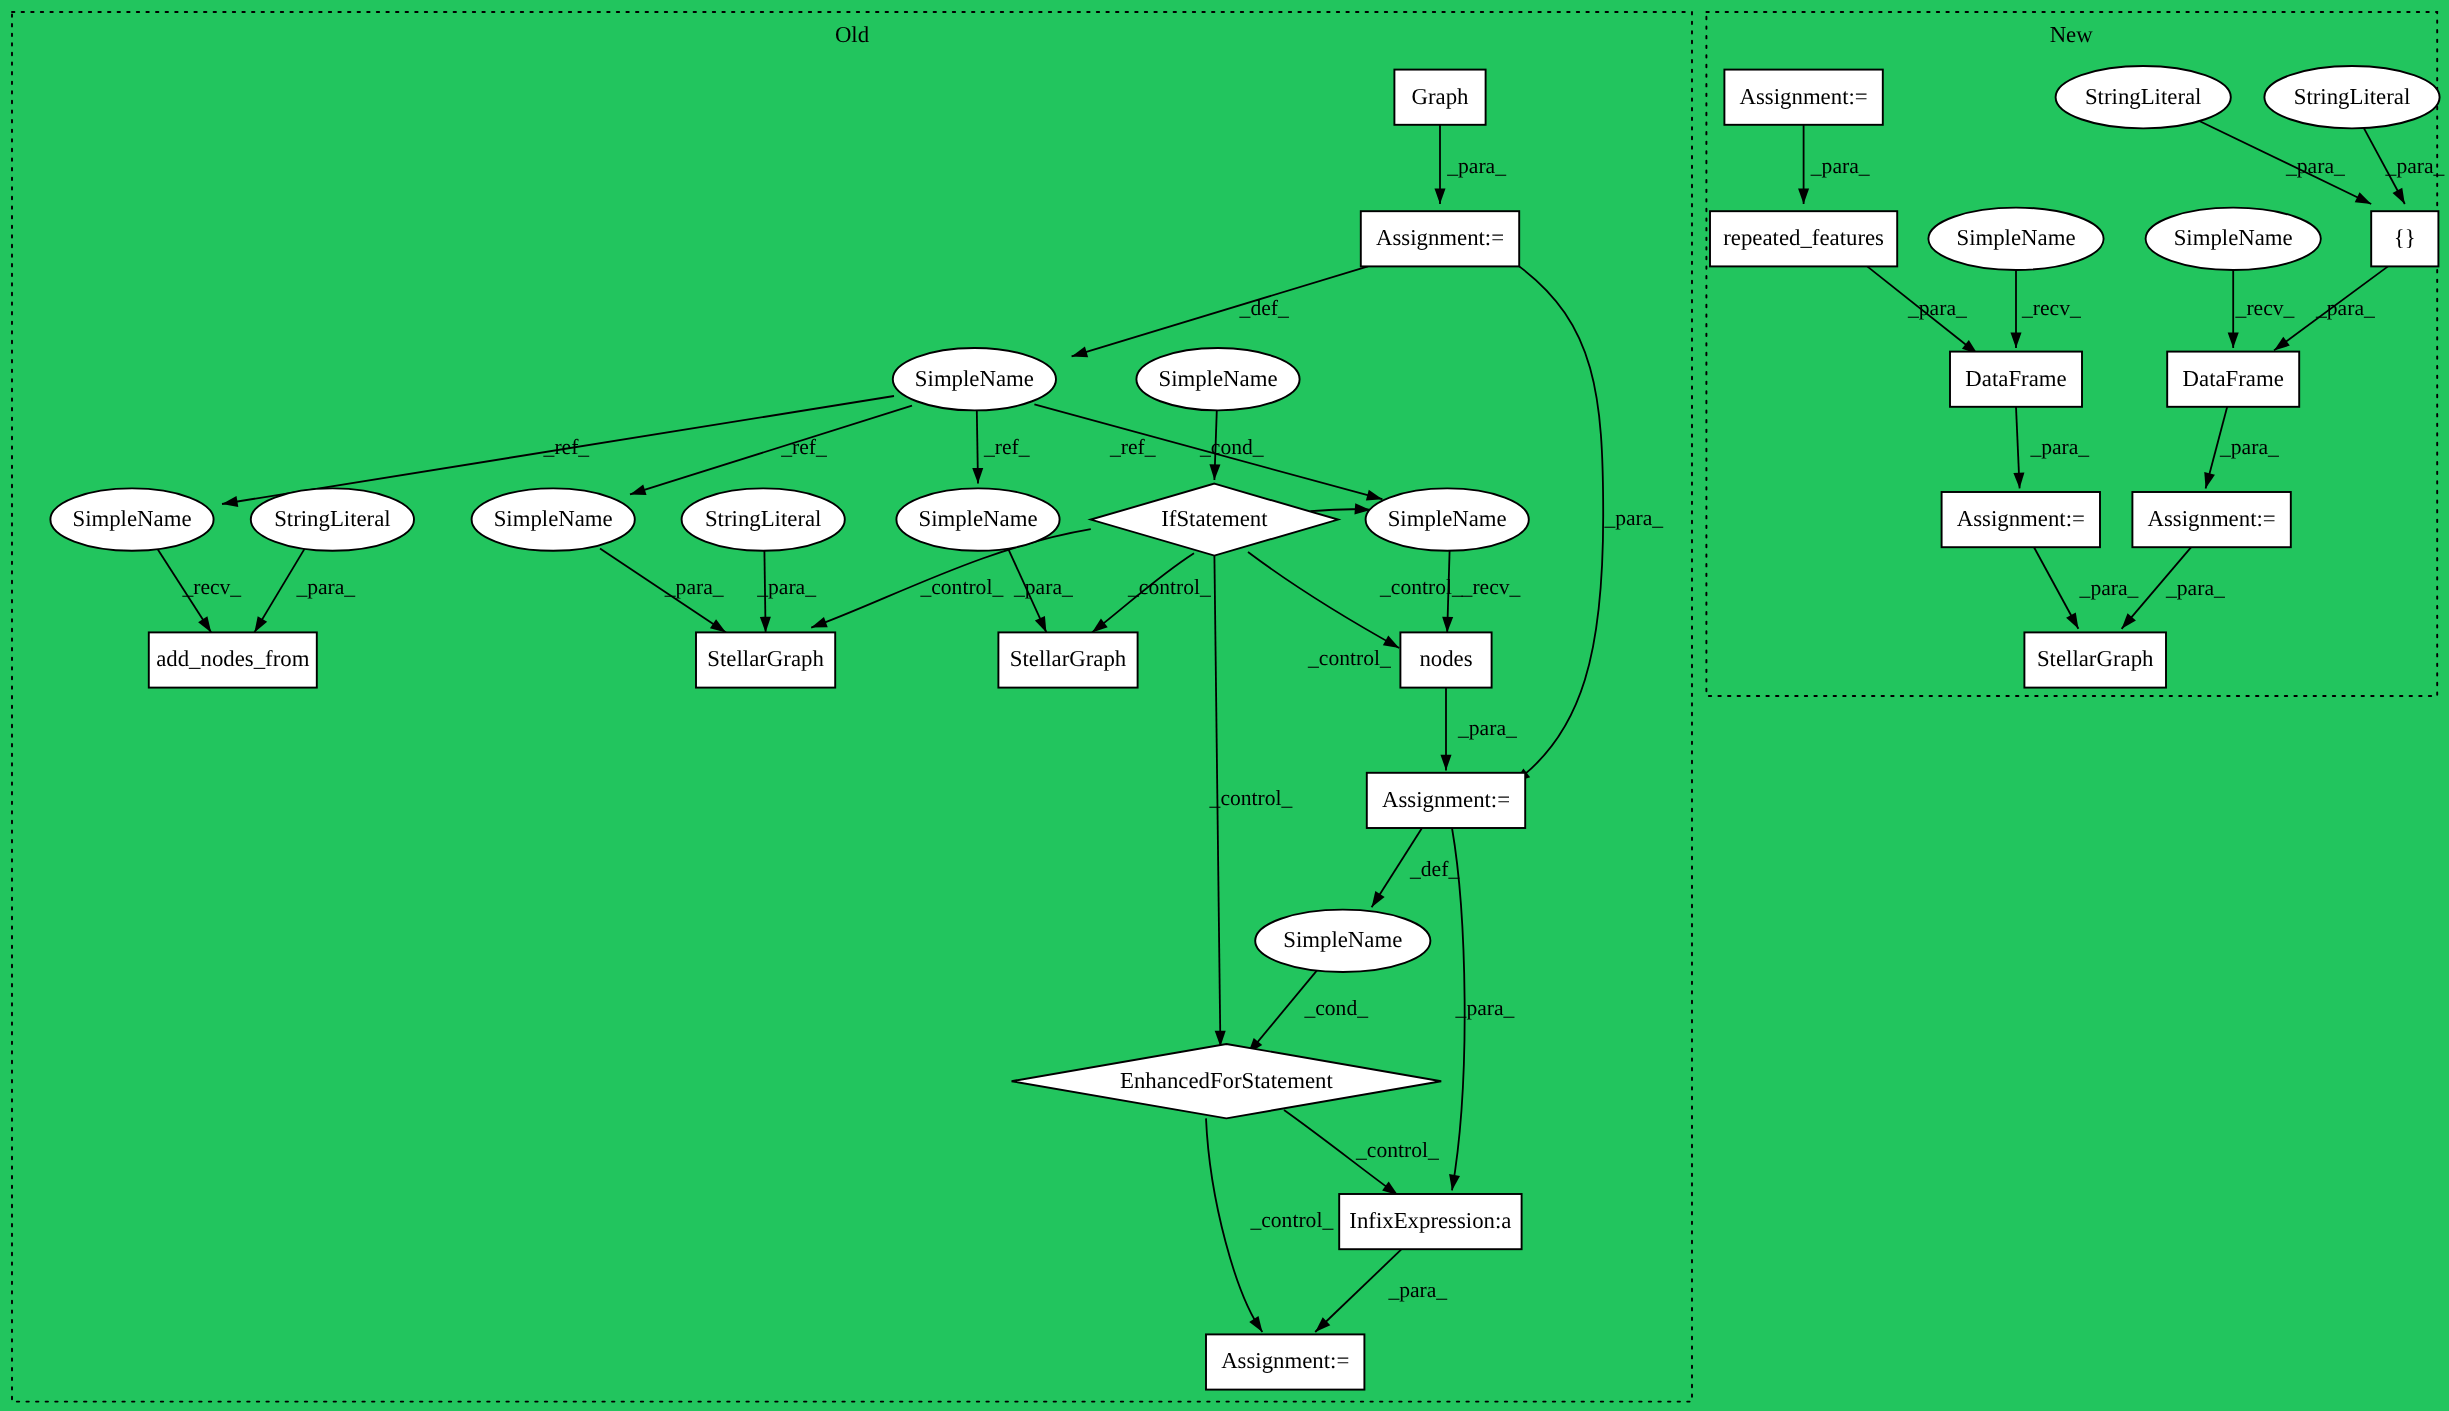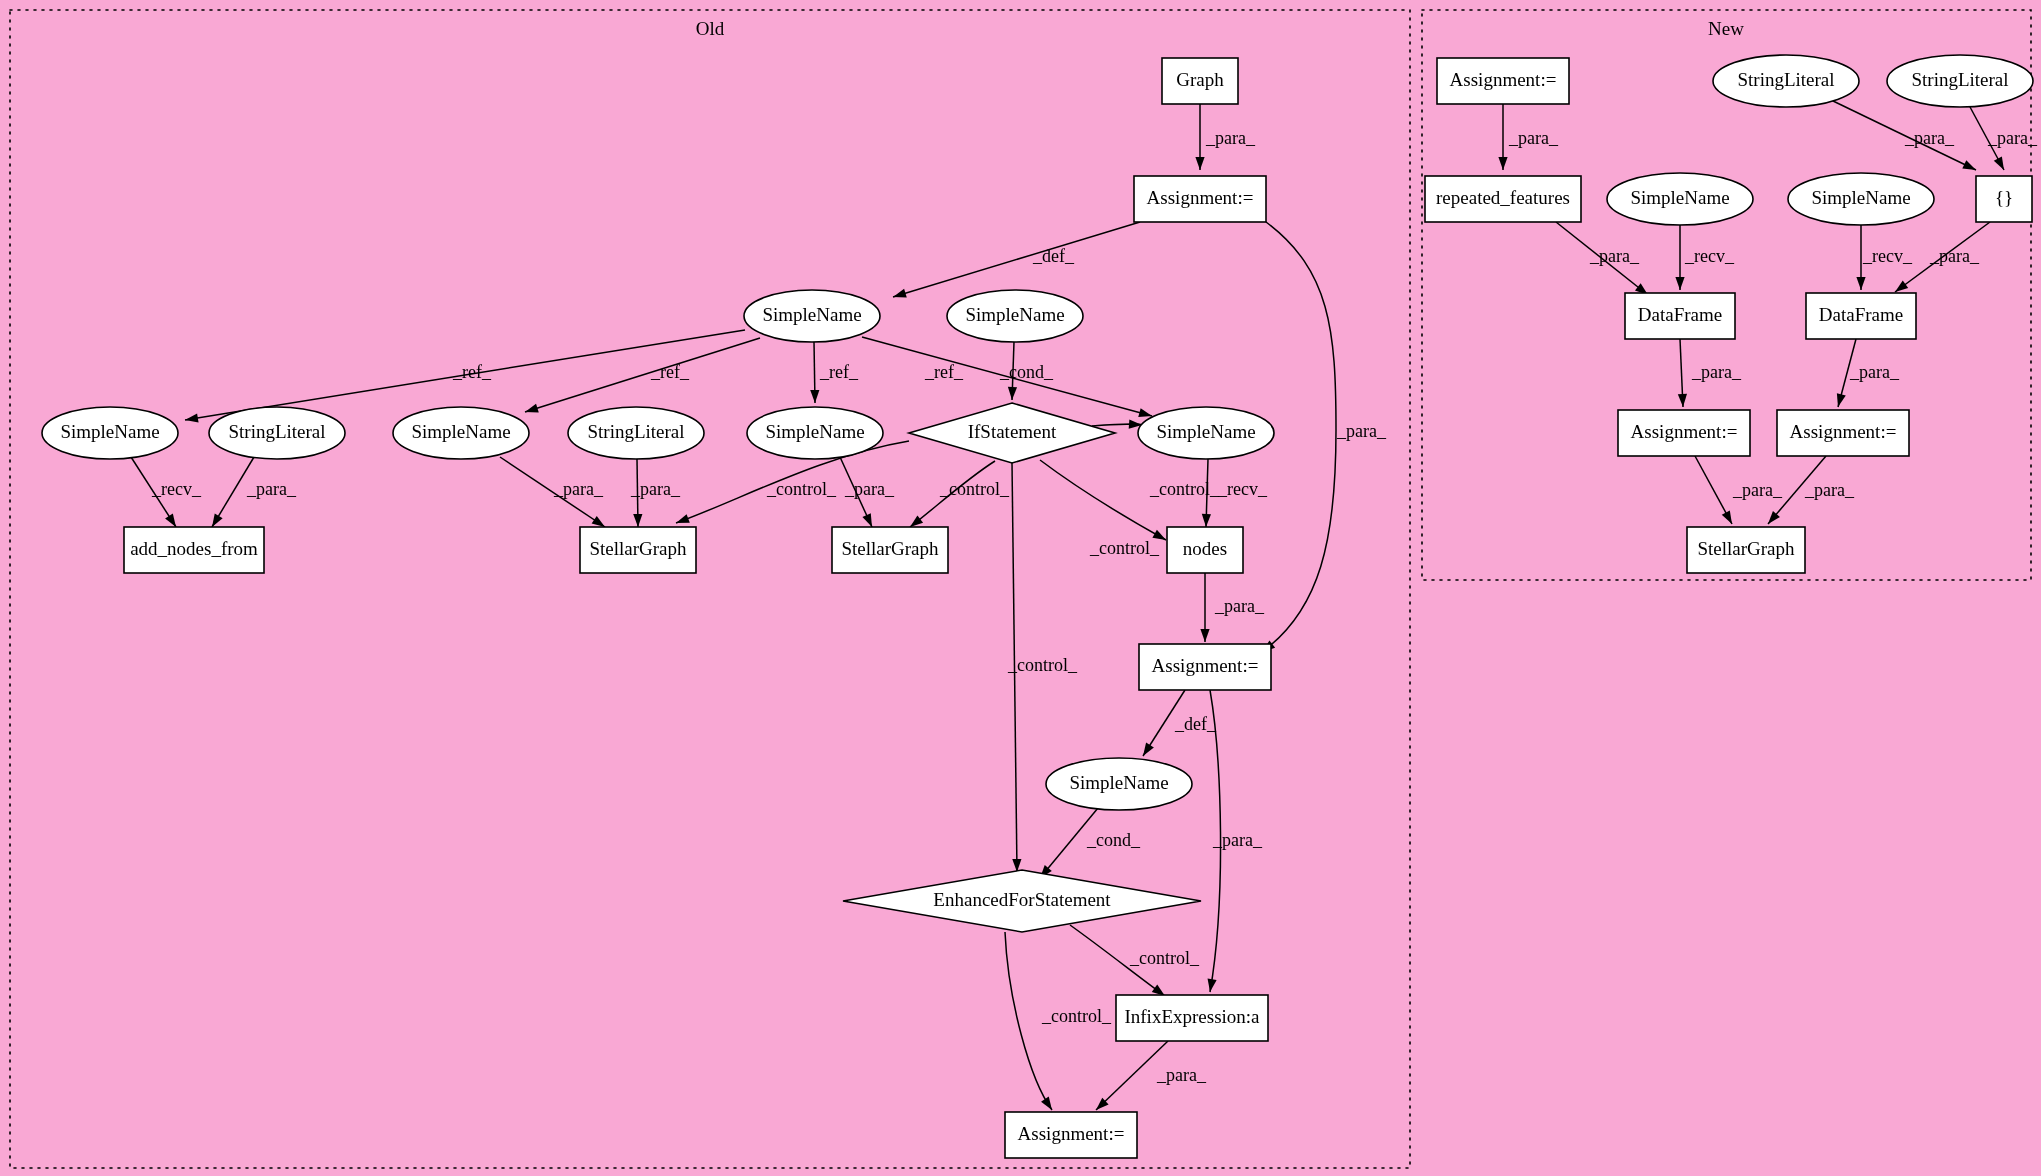--- a/index.html
+++ b/index.html
@@ -4,21 +4,21 @@
 <style>
   html, body {
     margin: 0;
     padding: 0;
     background: #ffffff;
   }
   #canvas-wrap {
     position: relative;
     width: 2041px;
     height: 1176px;
-    background: #f9a8d4;
+    background: #22c55e;
     font-family: "Liberation Serif", "DejaVu Serif", serif;
   }
   svg#graph {
     display: block;
     width: 2041px;
     height: 1176px;
   }
   .cluster-box {
     fill: none;
     stroke: #000000;

